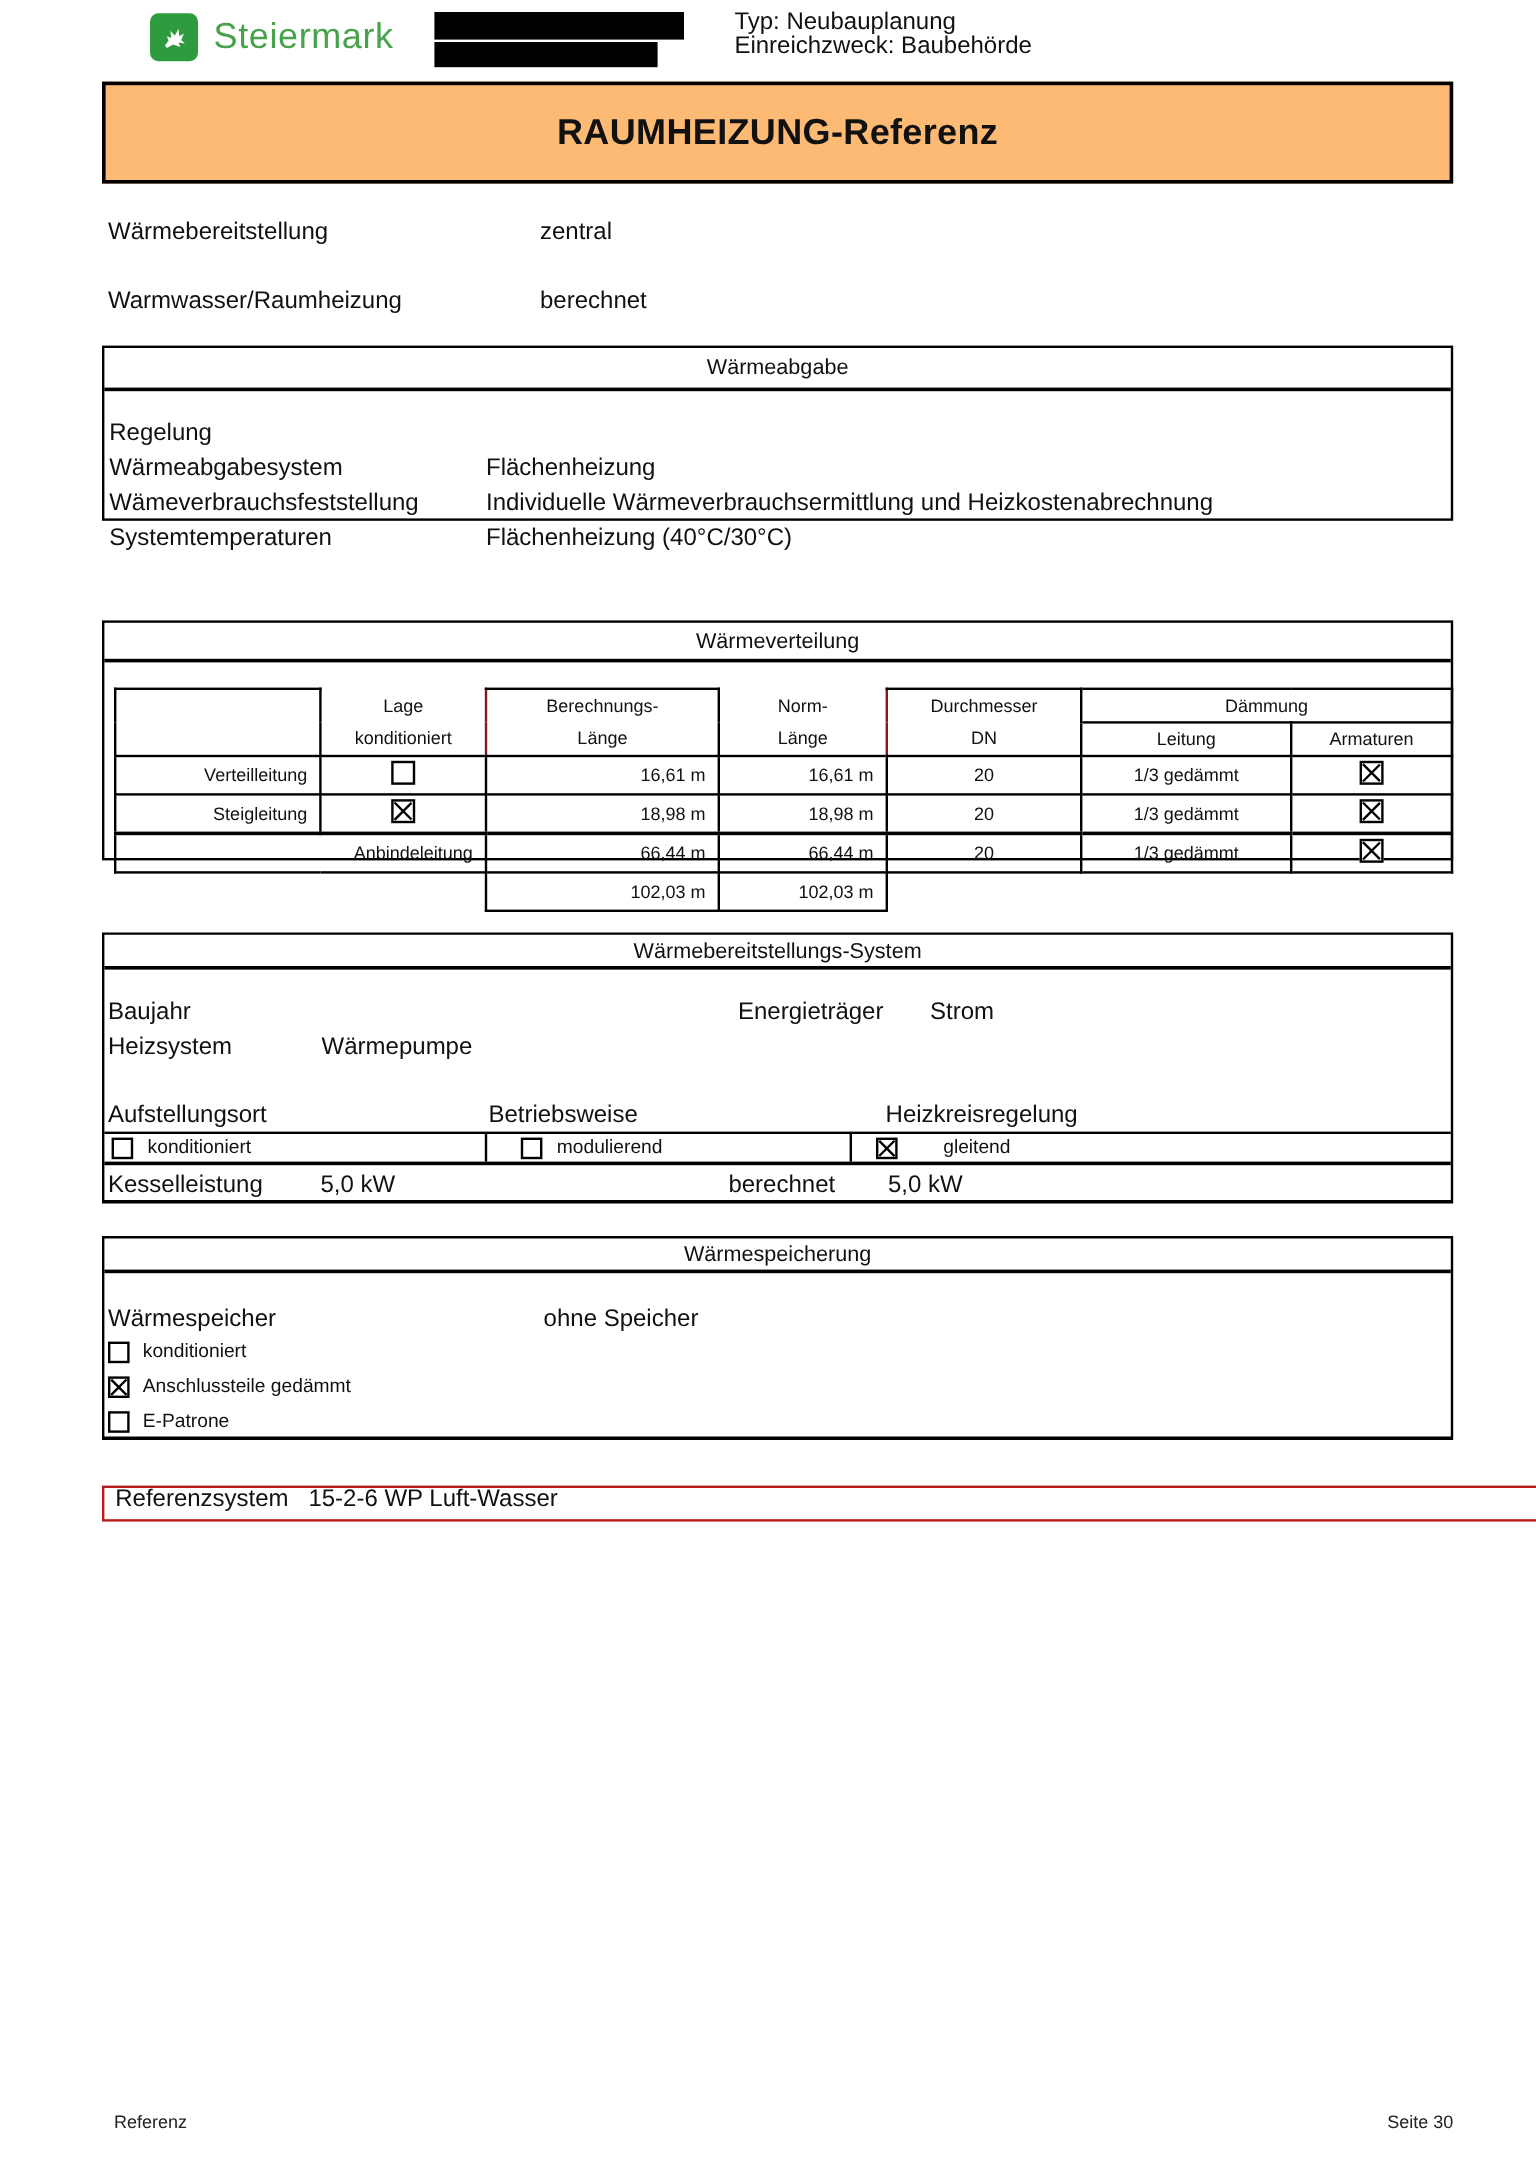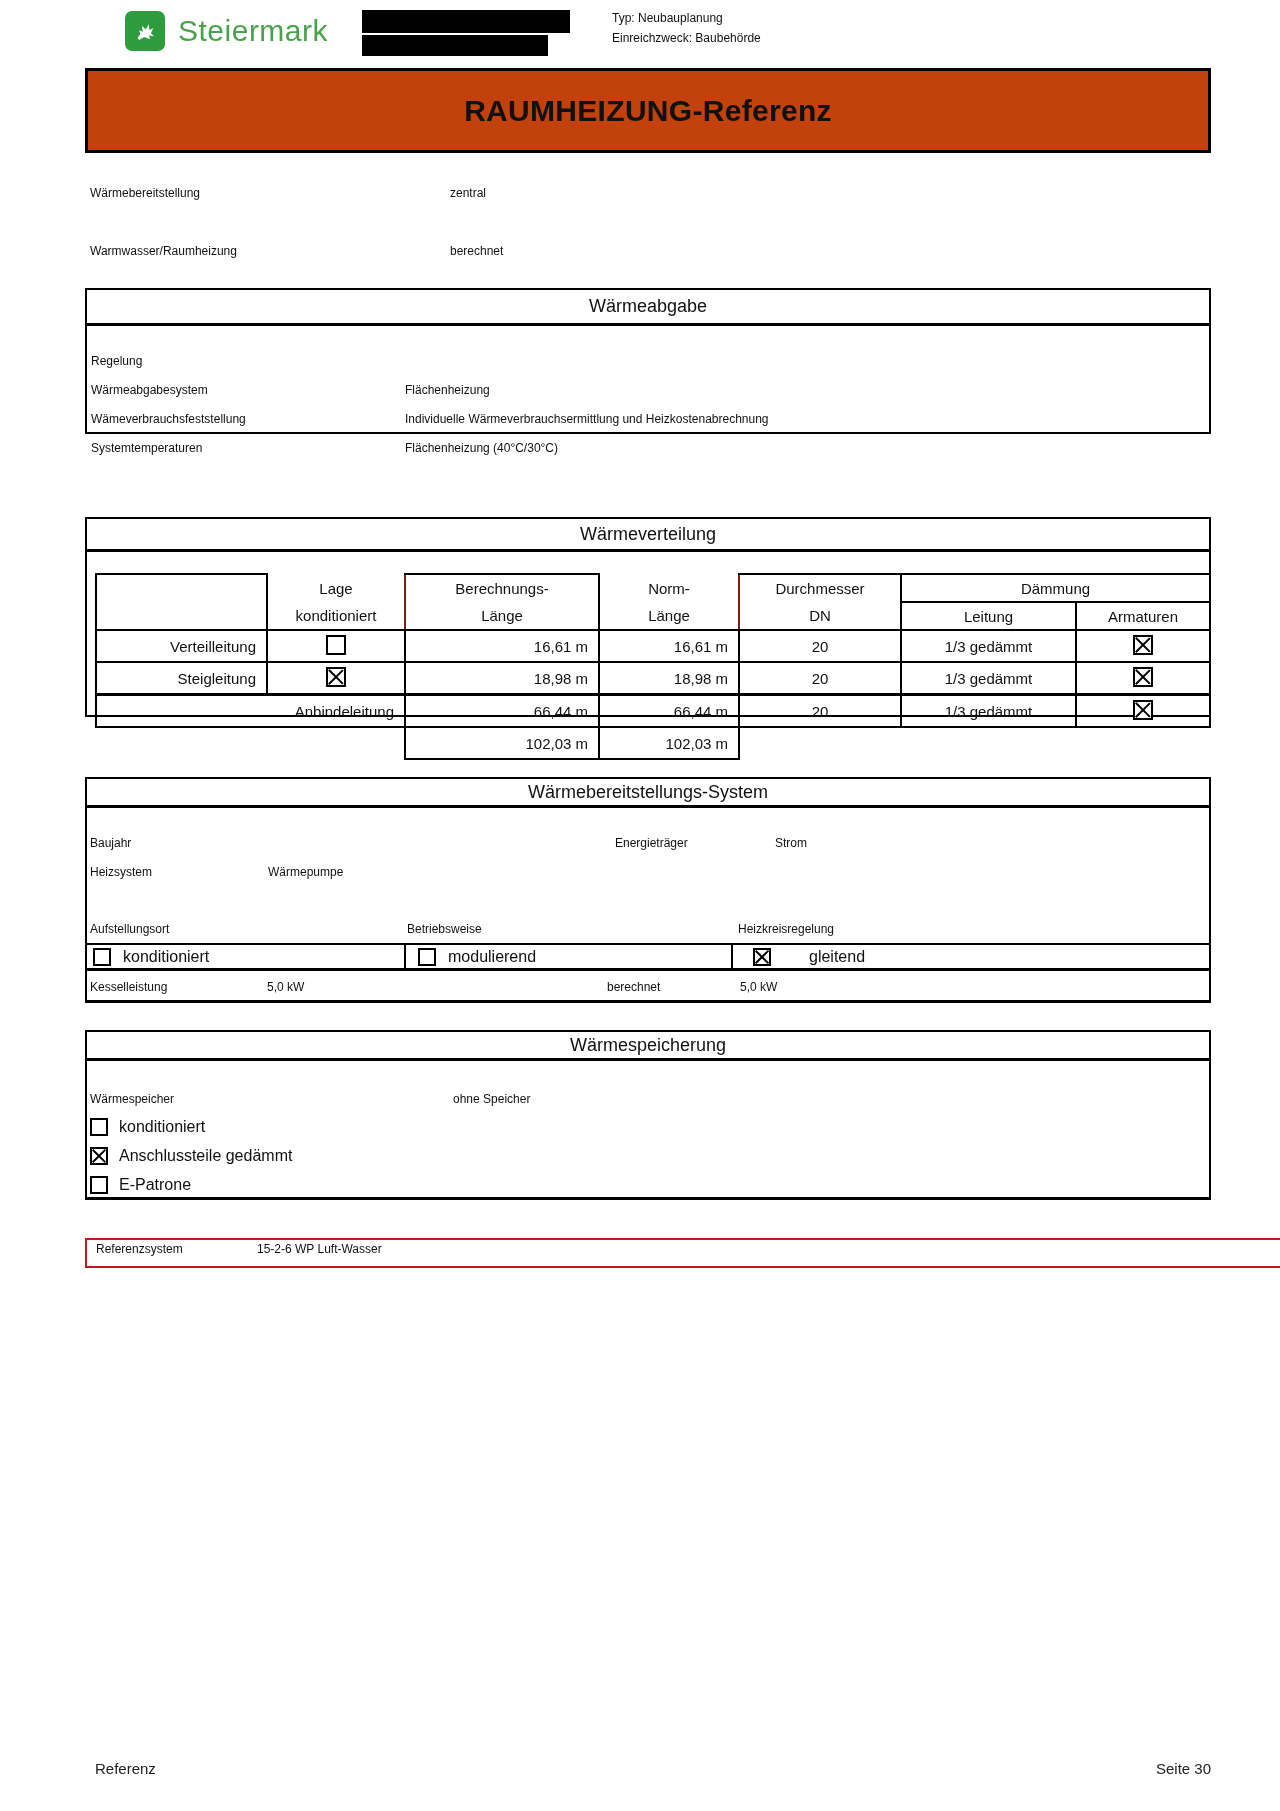--- a/index.html
+++ b/index.html
@@ -1,32 +1,32 @@
 <!DOCTYPE html>
 <html><head>
 <meta charset="utf-8">
 <style>
   html,body{margin:0;padding:0;background:#e8e8e8}
   .page{
     position:relative;width:1280px;height:1811px;margin:0 auto;background:#ffffff;
     font-family:"Liberation Sans","DejaVu Sans",sans-serif;color:#111;overflow:hidden;
   }
   .abs{position:absolute;white-space:nowrap}
-  .t16{font-size:12px;line-height:19px}
+  .t16{font-size:20px;line-height:19px}
 
   
   .logo-box{position:absolute;left:125px;top:11px;width:40px;height:40px;background:#2e9c3e;border-radius:7px;display:flex;align-items:center;justify-content:center}
   .brand{position:absolute;left:178px;top:13px;font-size:30px;line-height:36px;color:#47a24b;letter-spacing:.5px}
   .redact1{position:absolute;left:362px;top:10px;width:208px;height:23px;background:#000}
   .redact2{position:absolute;left:362px;top:35px;width:186px;height:21px;background:#000}
 
   
   .banner{
     position:absolute;left:85px;top:68px;width:1126px;height:85px;box-sizing:border-box;
-    background:#c2410c;border:3px solid #000;display:flex;align-items:center;justify-content:center;
+    background:#fdba74;border:3px solid #000;display:flex;align-items:center;justify-content:center;
     font-size:30px;font-weight:bold;letter-spacing:.3px;
   }
 
   
   .sbox{position:absolute;left:85px;width:1126px;box-sizing:border-box;border:2px solid #000}
   .sec-title{display:flex;align-items:center;justify-content:center;font-size:18px;border-bottom:3px solid #000}
 
   
   .checkbox{position:relative;display:inline-block;width:16px;height:16px;border:2px solid #000;background:#fff;box-sizing:content-box;flex:0 0 auto}
   .checkbox.sm{width:14px;height:14px}
@@ -44,21 +44,21 @@
   .bt{border-top:2px solid #000}.bb{border-bottom:2px solid #000}
   .cb{border:2px solid #000}
   .tt{border-top-width:3px}
   .ra{text-align:right;padding-right:10px !important}
   .ctr{text-align:center}
 
   
   .strip{position:absolute;left:87px;top:943px;width:1122px;height:28px;box-sizing:border-box;border-top:2px solid #000;border-bottom:3px solid #000;display:flex}
   .strip .cell{display:flex;align-items:center;box-sizing:border-box;height:100%}
   .strip .c1{width:317px;padding-left:6px}
-  .strip .c2{width:327px;border-left:2px solid #000;padding-left:12px}
+  .strip .c2{width:304px;border-left:2px solid #000;padding-left:28px}
   .strip .c3{flex:1;border-left:2px solid #000;padding-left:20px}
   .strip .lbl{margin-left:12px;font-size:16px}
   .strip .c3 .lbl{margin-left:38px}
 
   .cbrow{display:flex;align-items:center}
   .cbrow .lbl{margin-left:11px;font-size:16px}
 
   
   .refbox{position:absolute;left:85px;top:1238px;width:1206px;height:30px;box-sizing:border-box;border:2px solid #b91c1c;display:flex;align-items:flex-start}
 

